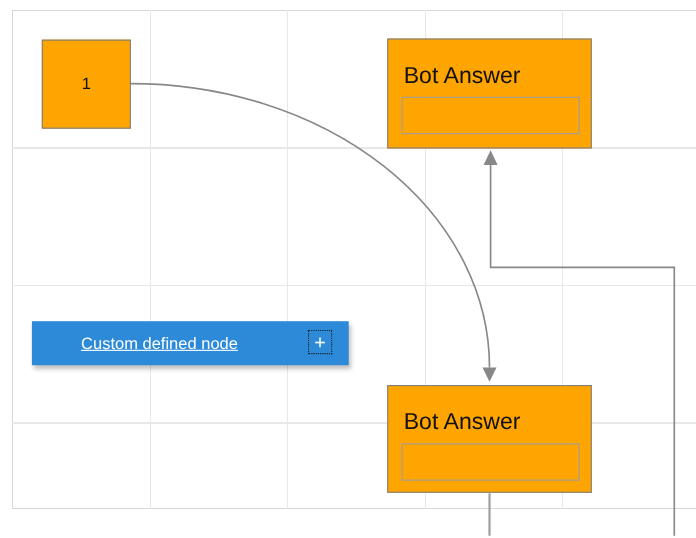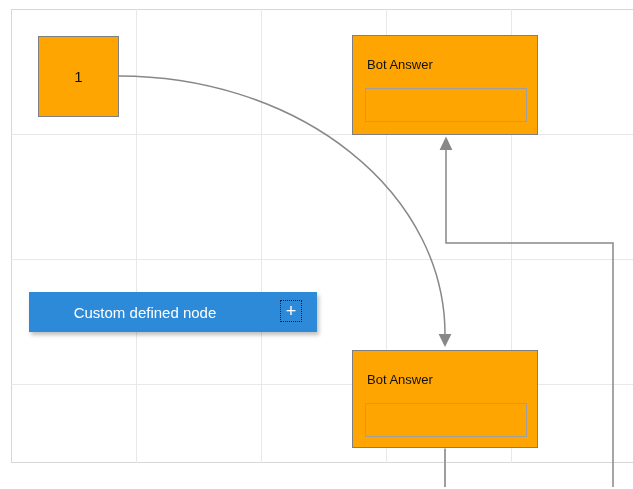--- a/index.html
+++ b/index.html
@@ -36,38 +36,38 @@
   .bot-node {
     width: 186px;
     background: var(--node-orange, #ffa502);
     border: 1.5px solid var(--node-border, #7f7f7f);
     color: var(--text-dark, #111111);
   }
   .bot-node.top    { left: 352px; top: 35px;  height: 100px; }
   .bot-node.bottom { left: 352px; top: 350px; height: 98px; }
   .bot-title {
     position: absolute; left: 14px; top: 21px;
-    font-size: 13px; white-space: nowrap;
+    font-size: 21px; white-space: nowrap;
   }
   .bot-input {
     position: absolute; left: 12px; right: 10px; top: 52px; height: 34px;
     border: 1px solid var(--inner-rect-border, #9f9f9f);
     box-sizing: border-box;
     background: transparent;
   }
 
   .custom-node {
     left: 29px; top: 292px; width: 288px; height: 40px;
     background: var(--node-blue, #2c8ad8);
     color: var(--text-light, #ffffff);
     display: flex; align-items: center; justify-content: center;
     font-size: 15px;
     box-shadow: 2px 3px 4px rgba(0,0,0,0.25);
   }
-  .custom-label { margin-right: 56px; white-space: nowrap; }
+  .custom-label { margin-right: 56px; white-space: nowrap; text-decoration: underline; }
   .add-chip {
     position: absolute; right: 15px; top: 8px;
     width: 22px; height: 22px;
     border: 1px dotted #1c1c1c;
     box-sizing: border-box;
     display: flex; align-items: center; justify-content: center;
     font-size: 18px; line-height: 1;
     color: var(--text-light, #ffffff);
     cursor: pointer;
   }

